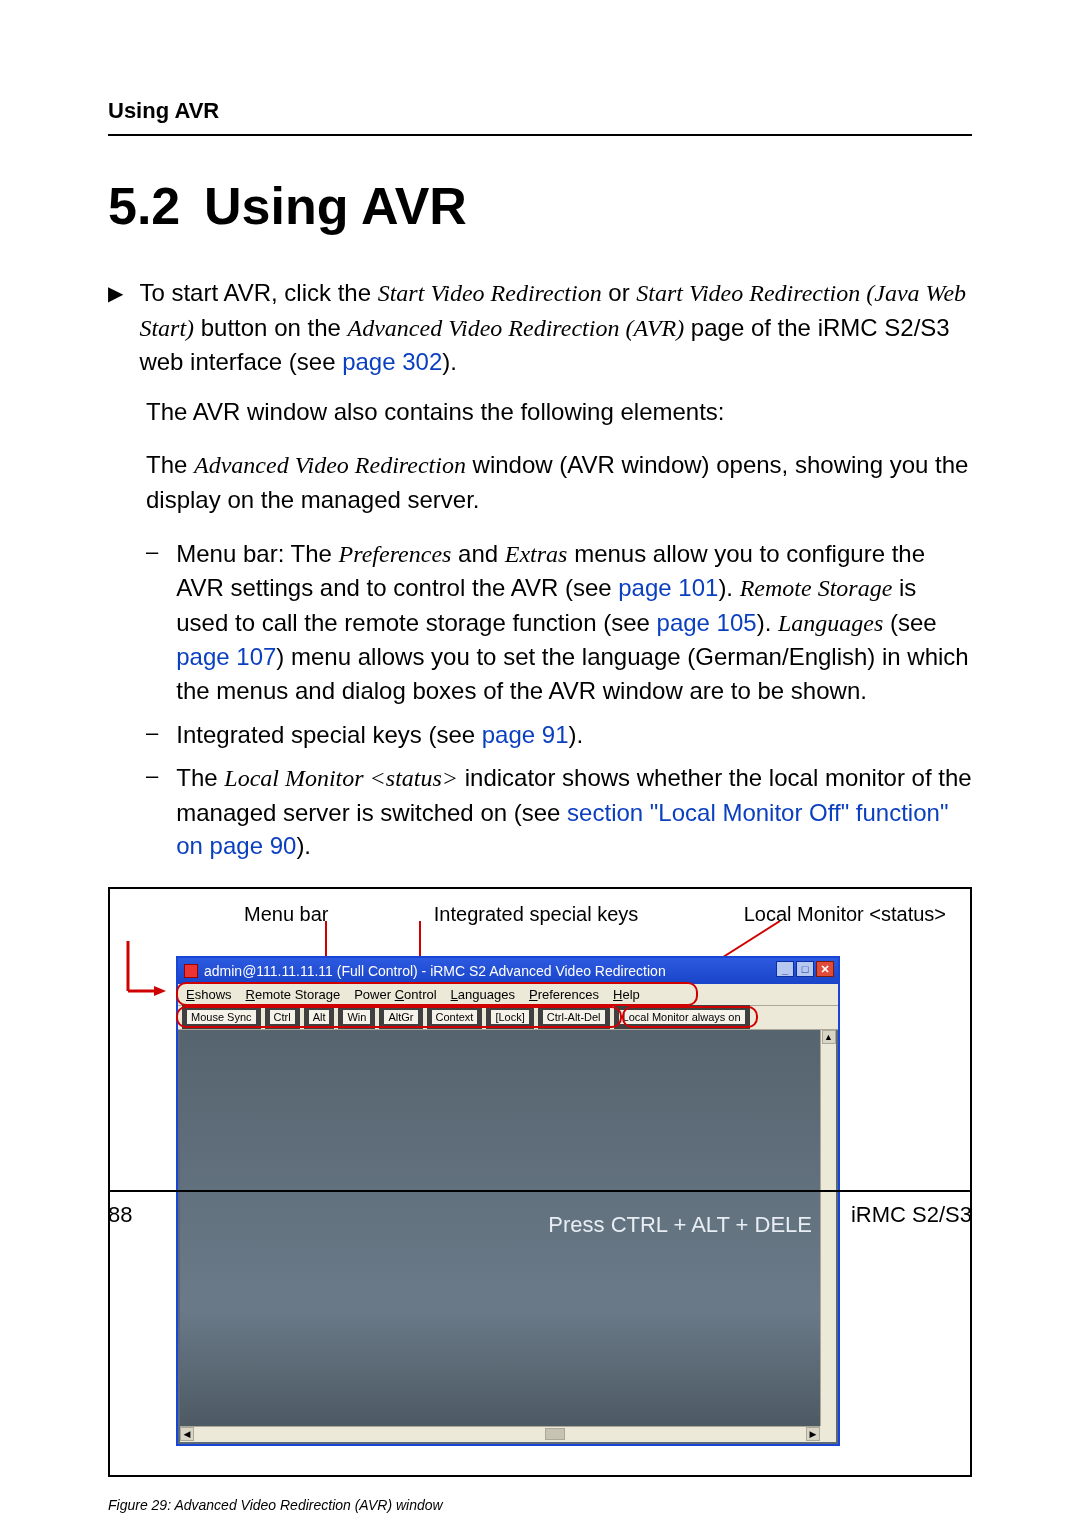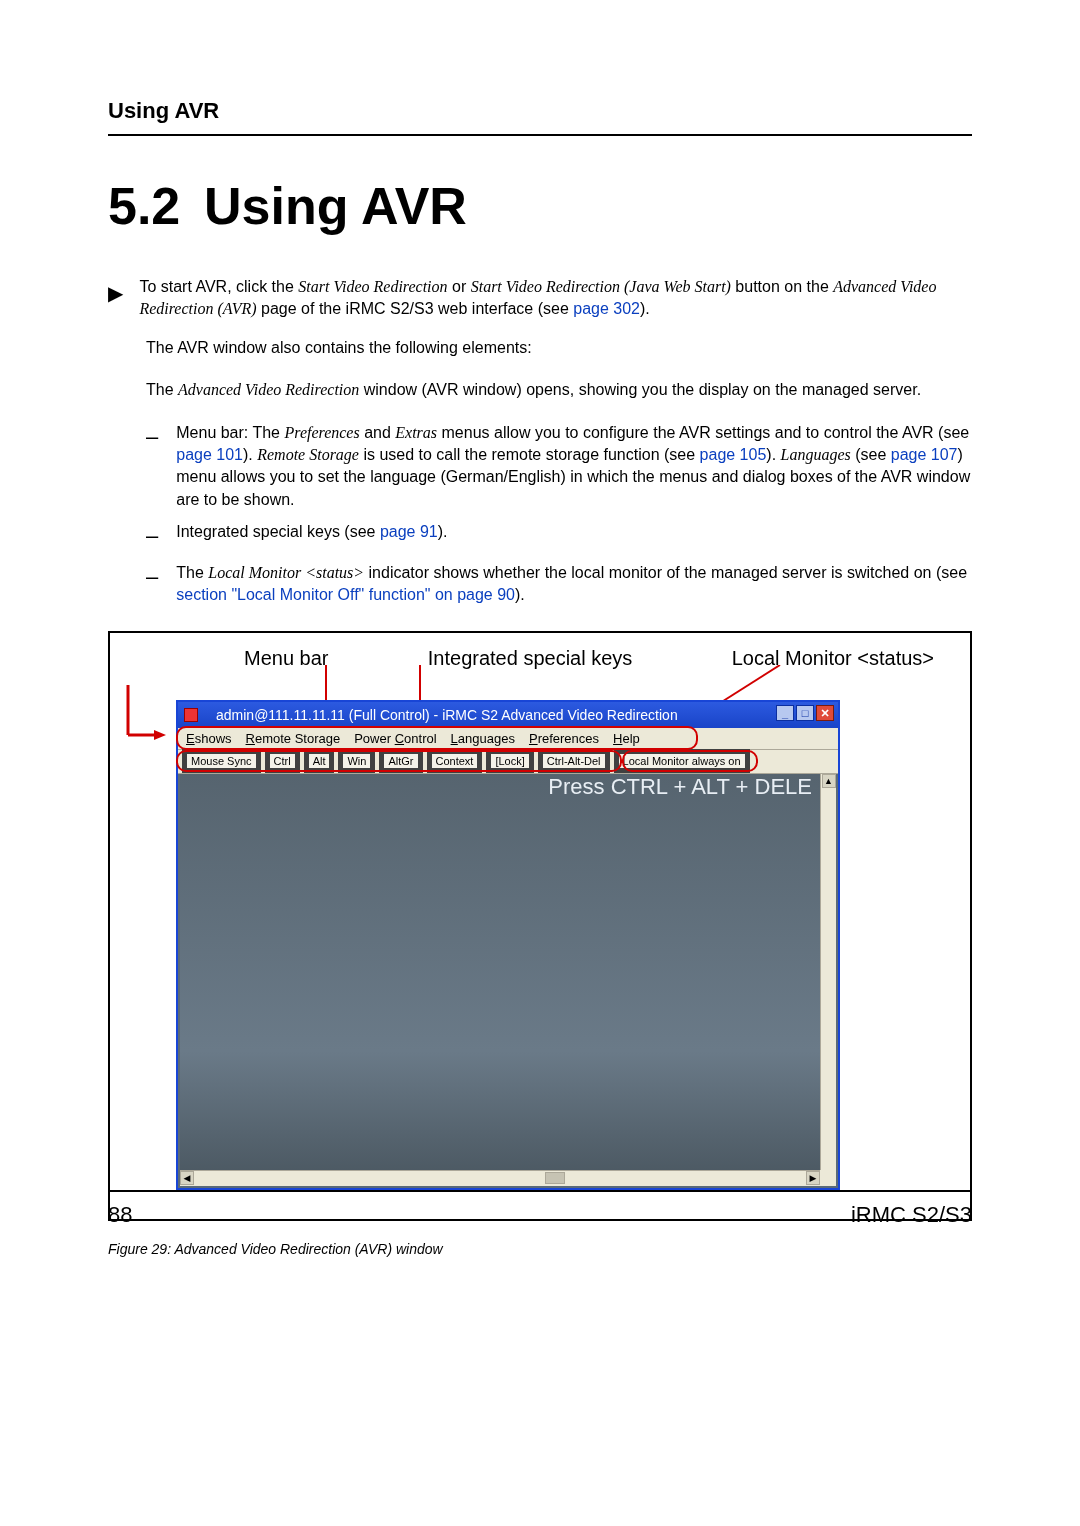--- a/index.html
+++ b/index.html
@@ -13,34 +13,34 @@
   .body-para { font-size: 22px; line-height: 1.4; margin-bottom: 20px; }
   .indent { margin-left: 38px; }
   .bullet-row { display: flex; align-items: flex-start; gap: 16px; margin-bottom: 16px; }
   .bullet-marker { flex: 0 0 auto; }
   .triangle { font-size: 20px; line-height: 1.4; margin-top: 3px; }
   .dash-list { margin-left: 38px; }
   .dash-row { display: flex; align-items: flex-start; gap: 18px; margin-bottom: 10px; }
   .dash { font-size: 22px; line-height: 1.4; }
   .italic { font-family: "Times New Roman", Times, serif; font-style: italic; }
   a.link { color: #0a3fbf; text-decoration: none; }
-  .para1, .para2, .para3, .item1, .item2, .item3 { font-size: 16px; line-height: 1.4; }
+  .para1, .para2, .para3, .item1, .item2, .item3 { font-size: 24px; line-height: 1.4; }
   .figure-box { border: 2px solid #000; margin-top: 24px; padding: 14px 14px 8px 14px; width: 100%; height: 590px; position: relative; }
-  .fig-labels { display: flex; justify-content: space-between; font-size: 20px; margin-left: 120px; margin-right: 22px; margin-bottom: 10px; }
+  .fig-labels { display: flex; justify-content: space-between; font-size: 20px; margin-left: 120px; margin-right: 10px; margin-bottom: 10px; }
   .avr-window { position: relative; margin: 30px 116px 0 52px; border: 2px solid #1845d6; background: #5a6a77; height: 490px; }
-  .avr-titlebar { height: 26px; background: linear-gradient(#2c5ae0,#1944c8); color: #fff; font-size: 14px; display: flex; align-items: center; padding: 0 6px; gap: 18px; position: relative; }
+  .avr-titlebar { height: 26px; background: linear-gradient(#2c5ae0,#1944c8); color: #fff; font-size: 14px; display: flex; align-items: center; padding: 0 6px; gap: 6px; position: relative; }
   .title-icon { width: 14px; height: 14px; background: #e33; display: inline-block; border: 1px solid #900; }
   .win-controls { position: absolute; right: 4px; top: 3px; display: flex; gap: 2px; }
   .win-btn { width: 18px; height: 16px; background: #b7c8f0; border: 1px solid #0b2ea0; font-size: 11px; line-height: 14px; text-align: center; font-weight: bold; color: #0b2ea0; }
   .win-btn.close { background: #e04b3a; color: #fff; border-color: #7a1a0e; }
   .avr-menubar { height: 22px; background: #ece9d8; border-bottom: 1px solid #aca899; display: flex; align-items: center; gap: 14px; padding: 0 8px; font-size: 13px; }
   .avr-menubar span u { text-decoration: underline; }
   .avr-toolbar { height: 24px; background: #ece9d8; border-bottom: 1px solid #aca899; display: flex; align-items: center; gap: 4px; padding: 2px 4px; }
   .tbtn { font-size: 11px; padding: 1px 4px; background: #f4f2e9; border: 5px solid #404040; white-space: nowrap; }
-  .avr-content { position: absolute; left: 2px; top: 72px; right: 18px; bottom: 18px; background: linear-gradient(180deg, #56646f 0%, #6a7a88 70%, #4d5a64 100%); display: flex; align-items: flex-start; justify-content: flex-end; color: #e8eef4; font-size: 22px; padding: 0 8px 6px 0; }
+  .avr-content { position: absolute; left: 2px; top: 72px; right: 18px; bottom: 18px; background: linear-gradient(180deg, #56646f 0%, #6a7a88 70%, #4d5a64 100%); display: flex; align-items: center; justify-content: flex-end; color: #e8eef4; font-size: 22px; padding: 0 8px 6px 0; }
   .v-scroll { position: absolute; right: 2px; top: 72px; width: 16px; bottom: 18px; background: #ece9d8; border-left: 1px solid #aca899; }
   .v-scroll .arrow { width: 14px; height: 14px; background: #d8d5c4; border: 1px solid #aca899; font-size: 9px; text-align: center; line-height: 12px; margin: 0 auto; }
   .h-scroll { position: absolute; left: 2px; bottom: 2px; right: 18px; height: 16px; background: #ece9d8; border-top: 1px solid #aca899; display: flex; align-items: center; justify-content: space-between; }
   .h-scroll .arrow { width: 14px; height: 14px; background: #d8d5c4; border: 1px solid #aca899; font-size: 9px; text-align: center; line-height: 12px; }
   .h-scroll .thumb { width: 20px; height: 12px; background: #c6c3b3; border: 1px solid #aca899; margin-left: 110px; }
   .corner { position: absolute; right: 2px; bottom: 2px; width: 16px; height: 16px; background: #ece9d8; }
   .ann-menubar { position: absolute; border: 2px solid #d10000; border-radius: 10px; pointer-events: none; }
   .ann-toolbar { position: absolute; border: 2px solid #d10000; border-radius: 10px; pointer-events: none; }
   .ann-localmon { position: absolute; border: 2px solid #d10000; border-radius: 10px; pointer-events: none; }
   .red-arrow { position: absolute; pointer-events: none; }

